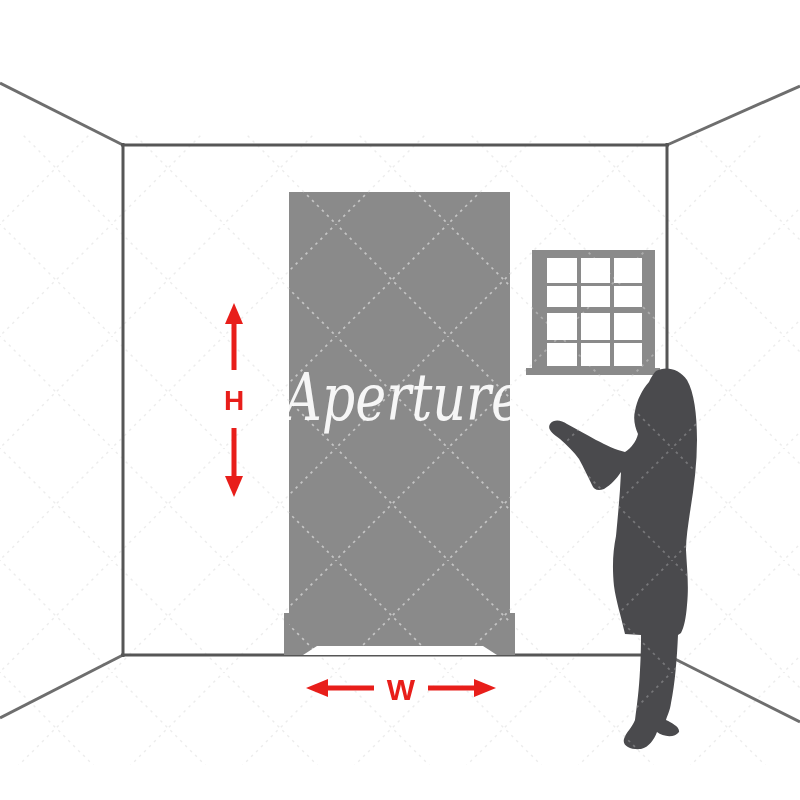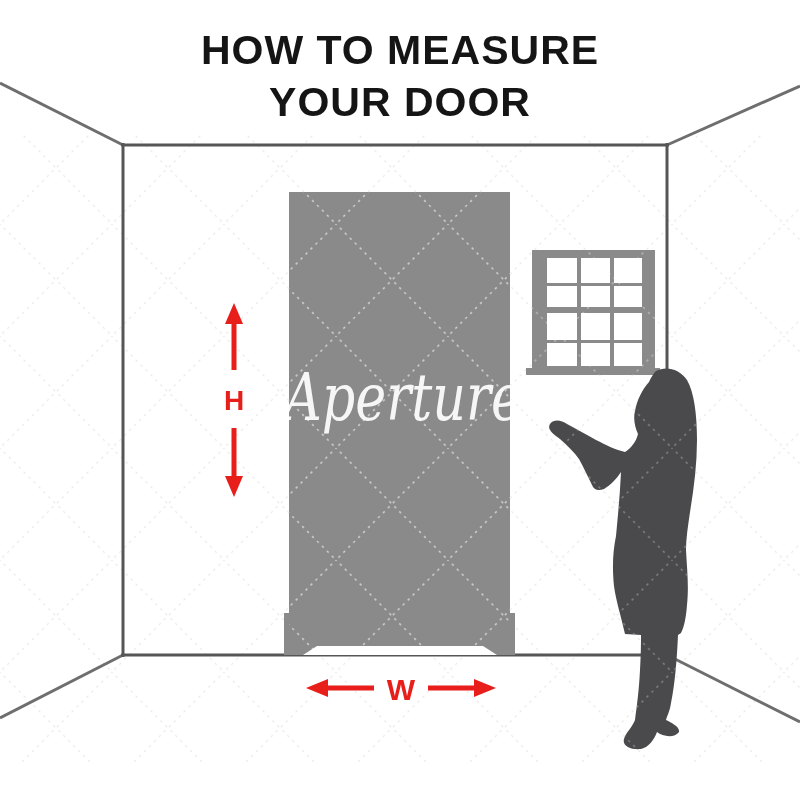--- a/index.html
+++ b/index.html
@@ -29,24 +29,20 @@
   .meas-label{
     font-family:"Liberation Sans",sans-serif;
     font-weight:bold;
   }
 </style>
 </head>
 <body>
 
 <div class="canvas">
 
-  <div class="title">
-    <div>HOW TO MEASURE</div>
-    <div>YOUR DOOR</div>
-  </div>
 
   <svg class="scene" width="800" height="800" viewBox="0 0 800 800">
     <defs>
       <pattern id="diamondWhite" width="112" height="112" patternUnits="userSpaceOnUse">
         <path d="M-6,-6 L118,118 M118,-6 L-6,118" stroke="#ffffff" stroke-width="1.7" stroke-dasharray="2.5,4.5" fill="none"></path>
       </pattern>
       <pattern id="diamondGray" width="112" height="112" patternUnits="userSpaceOnUse">
         <path d="M-6,-6 L118,118 M118,-6 L-6,118" stroke="#c9c9c9" stroke-width="1.4" stroke-dasharray="2.5,4.5" fill="none"></path>
       </pattern>
       <clipPath id="womanClip">

